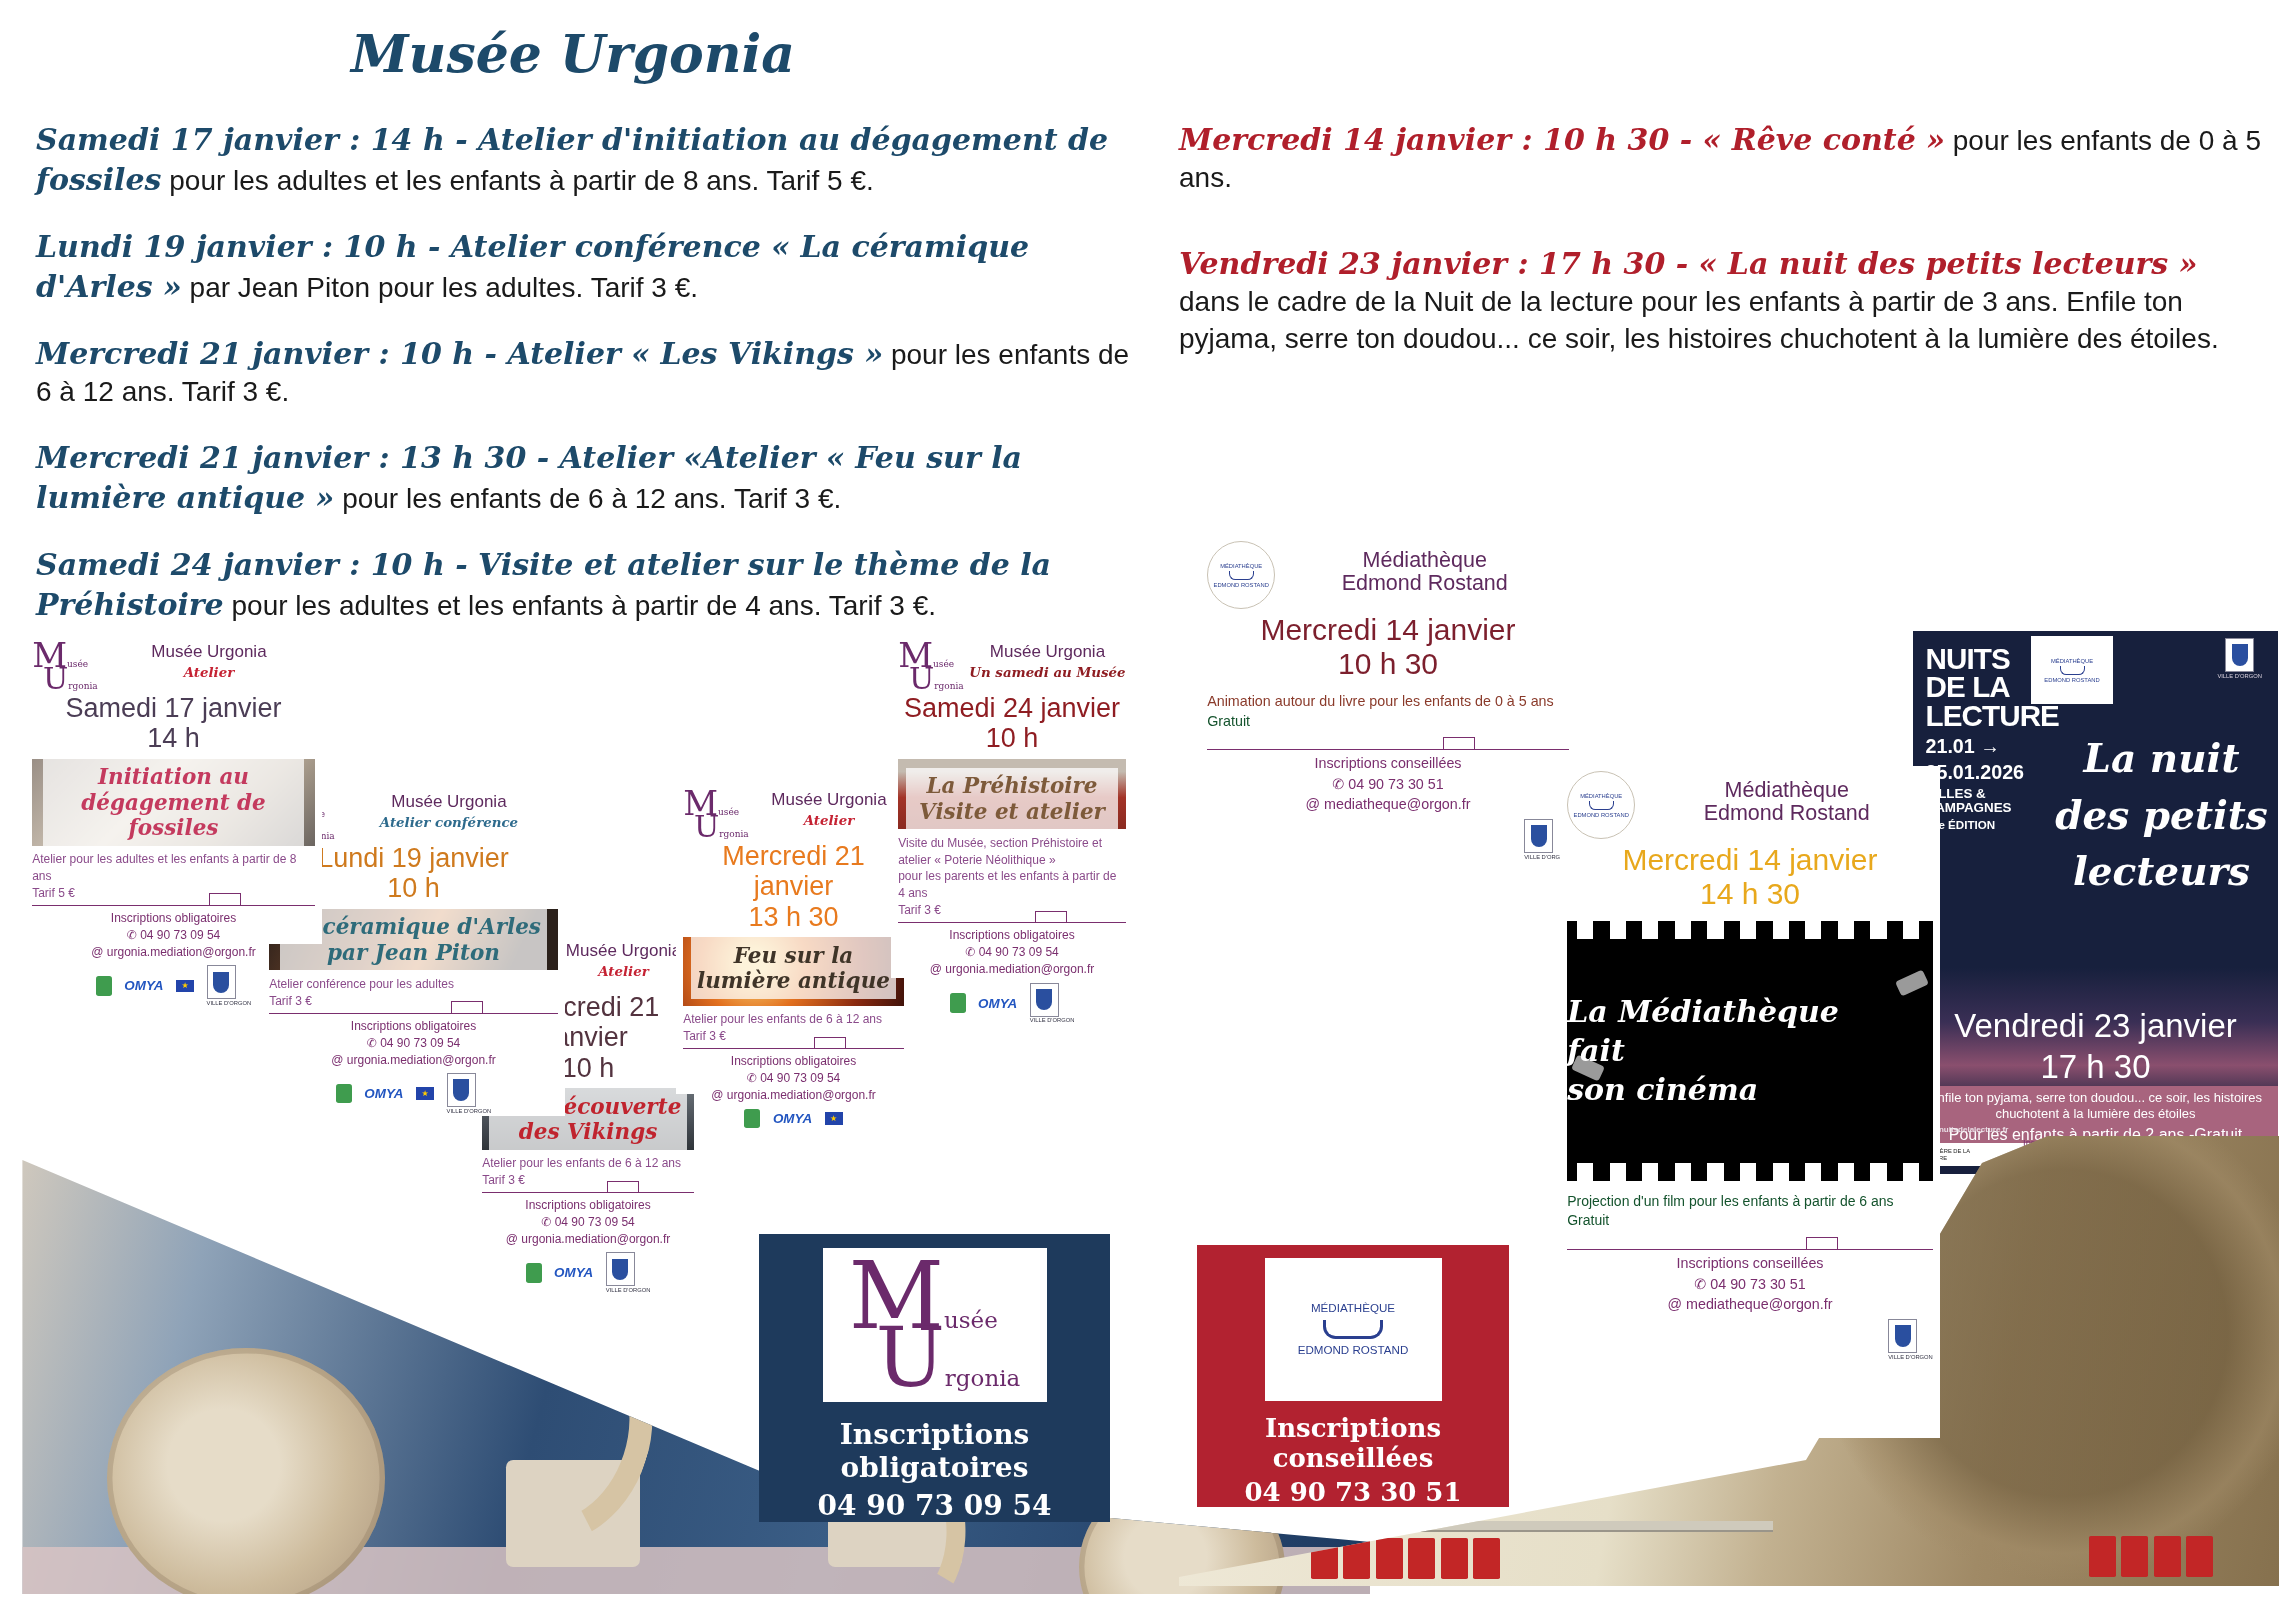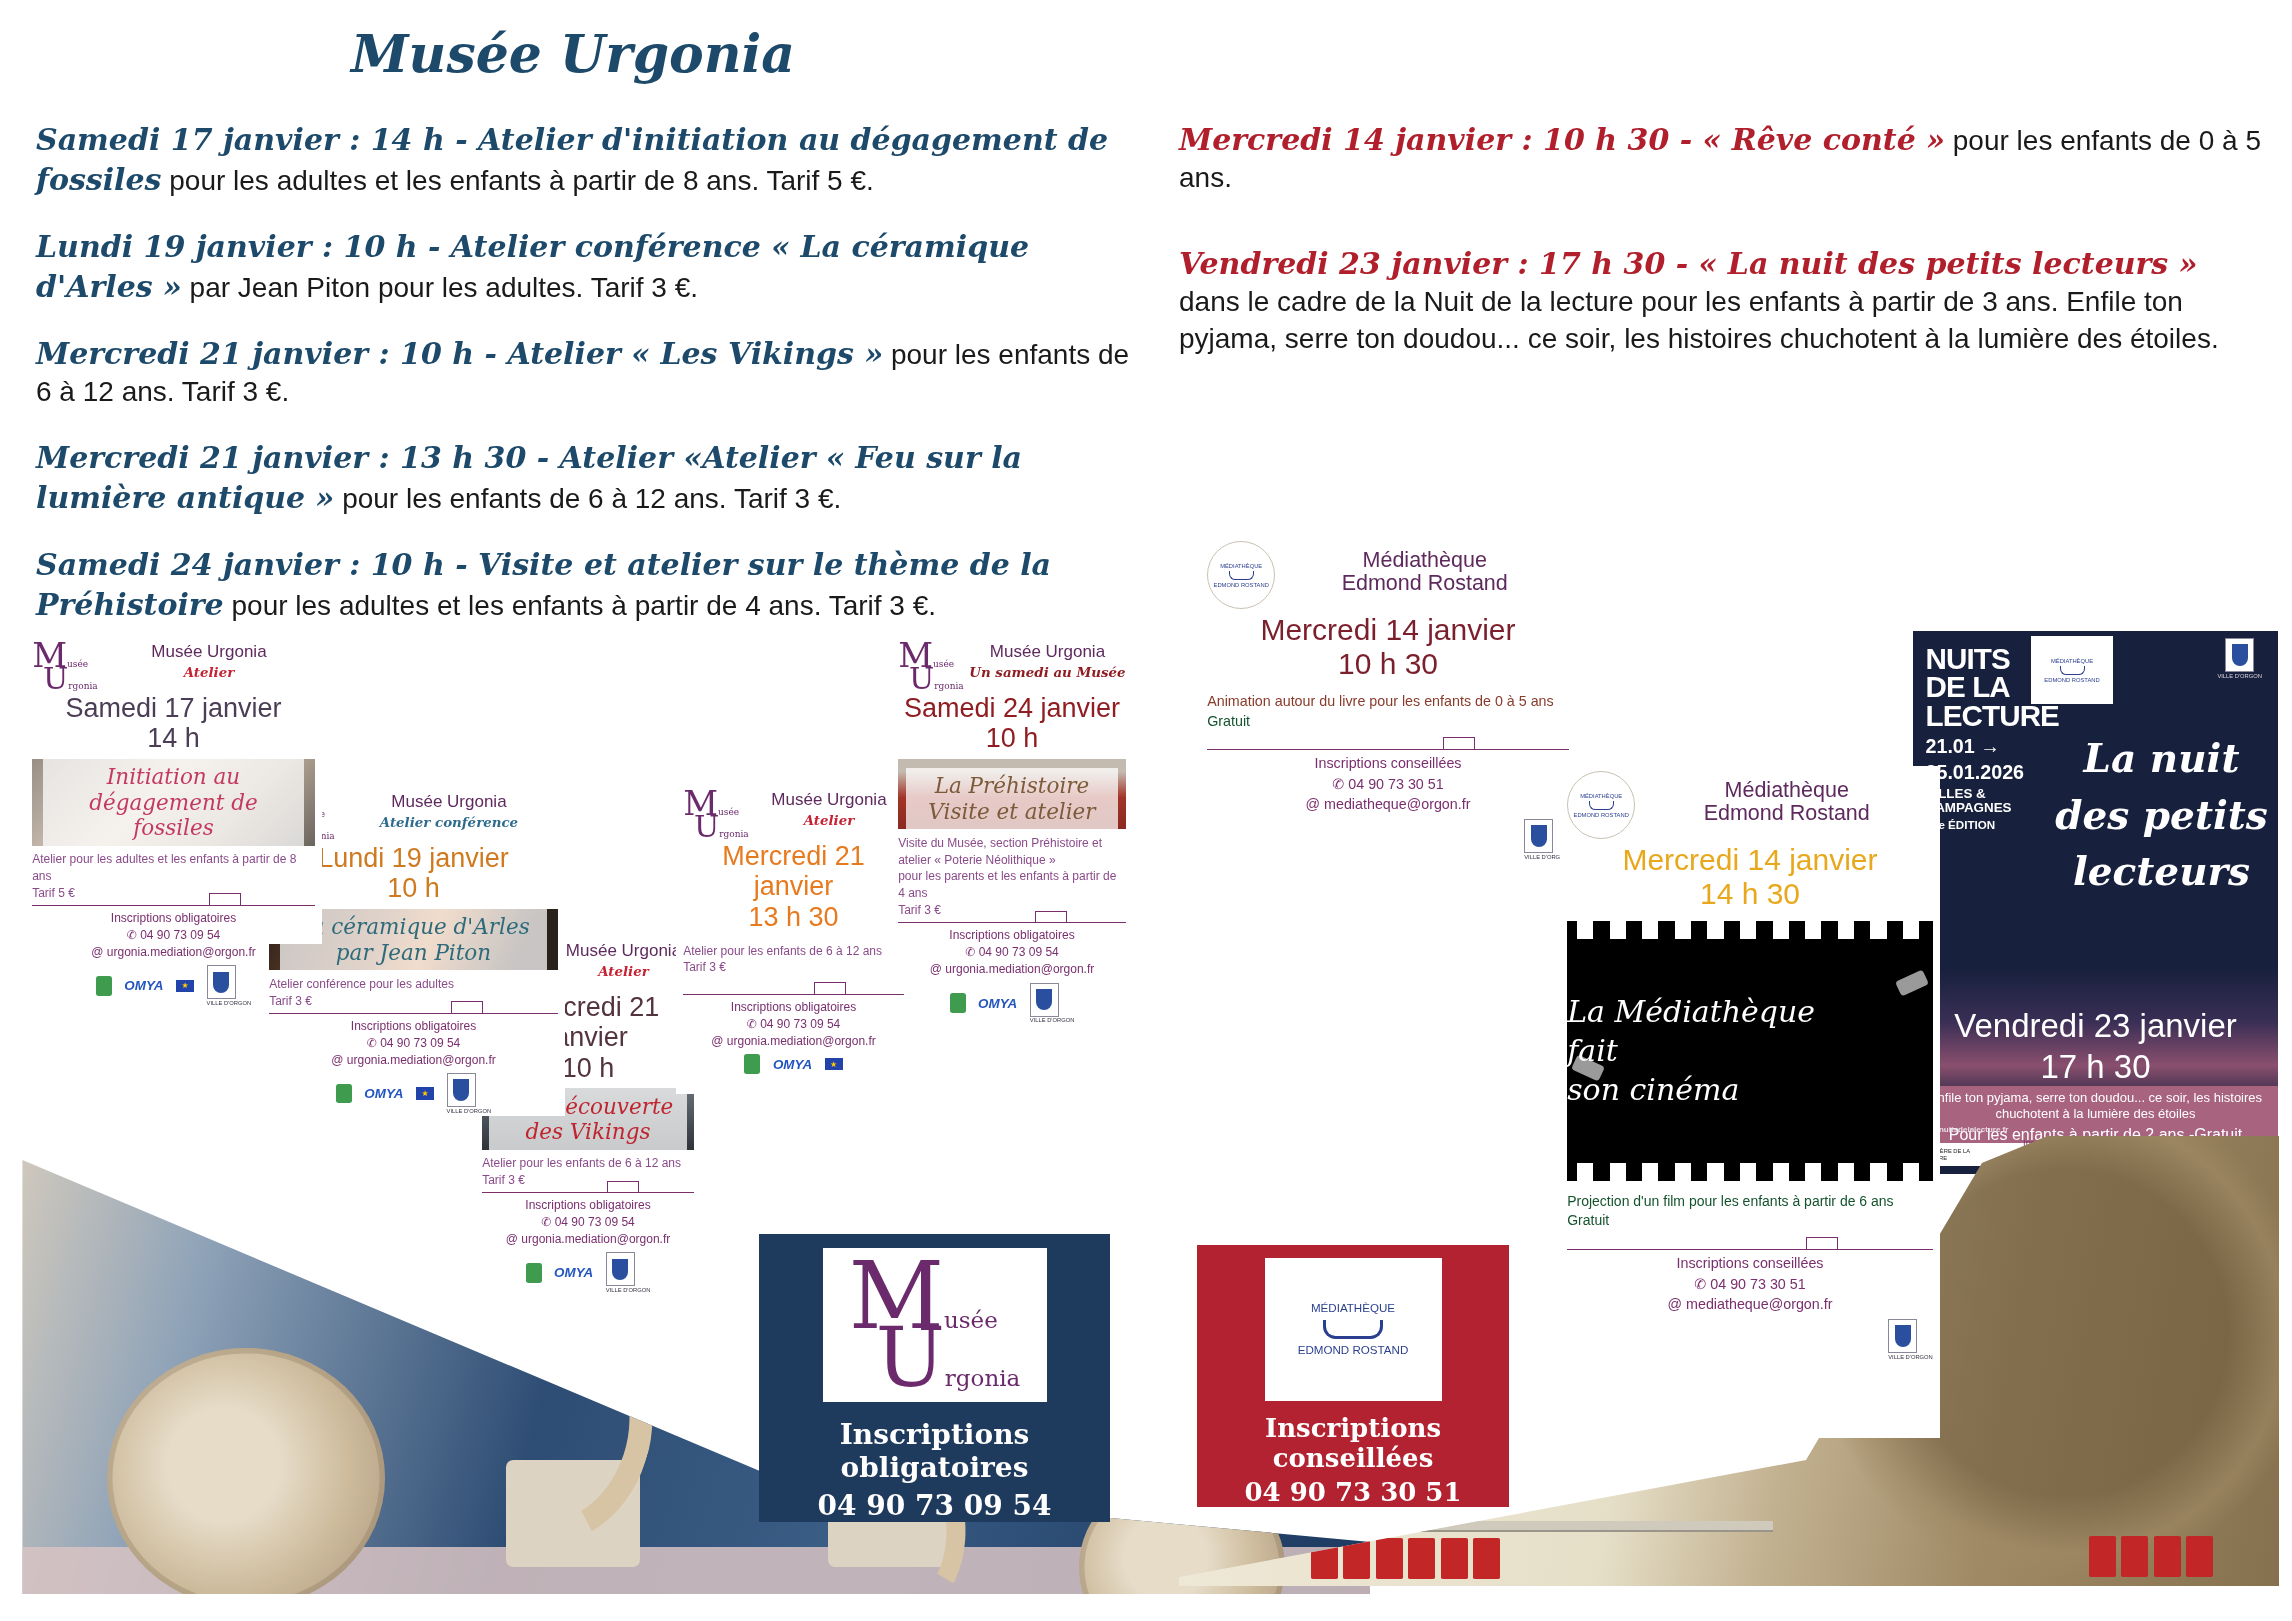--- a/index.html
+++ b/index.html
@@ -30,21 +30,21 @@
   .mu-u{font-size:30px;margin-left:10.7px;} .mu-us{font-size:9px;}
   .mc-orgwrap{flex:1;text-align:center;}
   .mc-org{color:#5e2a5e;font-size:17px;line-height:1.1;}
   .mc-kind{font-family:"DejaVu Serif",serif;font-style:italic;font-weight:bold;font-size:13.4px;margin-top:1.8px;}
   .kind-red{color:#c52233;} .kind-blue{color:#2e6b8d;} .kind-dred{color:#8f1d22;}
   .mc-date{text-align:center;font-size:27px;line-height:1.12;margin:3.6px 0 5.4px;}
   .d-plum{color:#4b3d55;} .d-orange{color:#cf7a1e;} .d-maroon{color:#53333f;}
   .d-or2{color:#e87a1e;} .d-red{color:#8f1d22;} .d-gold{color:#e8a81c;} .d-dred{color:#7c1f2d;}
   .mc-img{position:relative;display:flex;align-items:center;justify-content:center;}
   .mc-overlay{background:rgba(255,255,255,.74);width:90%;padding:5.4px 3.6px;text-align:center;}
-  .ov{font-family:"DejaVu Serif",serif;font-style:italic;font-weight:normal;font-size:21.5px;line-height:1.18;}
+  .ov{font-family:"DejaVu Serif",serif;font-style:italic;font-weight:bold;font-size:21.5px;line-height:1.18;}
   .ov-pink{color:#c43a5e;} .ov-teal{color:#2e6b7a;} .ov-red{color:#c0242e;}
   .ov-brown{color:#3f3428;} .ov-tan{color:#7d5a3a;} .ov-bigred{color:#c5252e;font-size:48px;}
   .mc-det{font-size:12px;color:#8a4a8a;line-height:1.4;margin-top:5.4px;}
   .det-dred{color:#8a3a2a;} .det-gold{color:#14532d;}
   .skyline{position:relative;margin:3.6px 0 3.6px;height:14.3px;border-bottom:1.8px solid #7a2e6e;}
   .skyline::after{content:"";position:absolute;right:26%;bottom:0;width:30px;height:10.7px;
                   border:1.8px solid #7a2e6e;border-bottom:none;}
   .mc-insc{text-align:center;font-size:12px;color:#7a2e6e;line-height:1.42;}
   .mc-logos{display:flex;align-items:center;justify-content:center;gap:12.5px;margin-top:4.5px;}
   .chip-green{width:16px;height:19.7px;background:#3f9c4e;border-radius:2.7px;}
@@ -283,20 +283,23 @@
 
   <div class="mcard" style="left:676px;top:786px;width:235px;height:308px;z-index:4">
     <div class="mc-head">
       <div class="mu-logo"><span class="mu-m">M</span><span class="mu-ms">usée</span><br><span class="mu-u">U</span><span class="mu-us">rgonia</span></div>
       <div class="mc-orgwrap">
           <div class="mc-org">Musée Urgonia</div>
           <div class="mc-kind kind-red">Atelier</div>
         </div>
     </div>
     <div class="mc-date d-or2"><span>Mercredi 21 janvier</span><br><span>13 h 30</span></div>
+    <div class="mc-img img-flame">
+      <div class="mc-overlay" style="align-self:flex-end;margin-bottom:7.2px"><span class="ov ov-brown">Feu sur la lumière antique</span></div>
+    </div>
     <div class="mc-det">
         <div>Atelier pour les enfants de 6 à 12 ans</div>
         <div>Tarif 3 €</div>
       </div>
     <div class="skyline"></div>
     <div class="mc-insc">
       <div>Inscriptions obligatoires</div>
       <div><span>✆</span> <span>04 90 73 09 54</span></div>
       <div><span>@</span> <span>urgonia.mediation@orgon.fr</span></div>
     </div>

